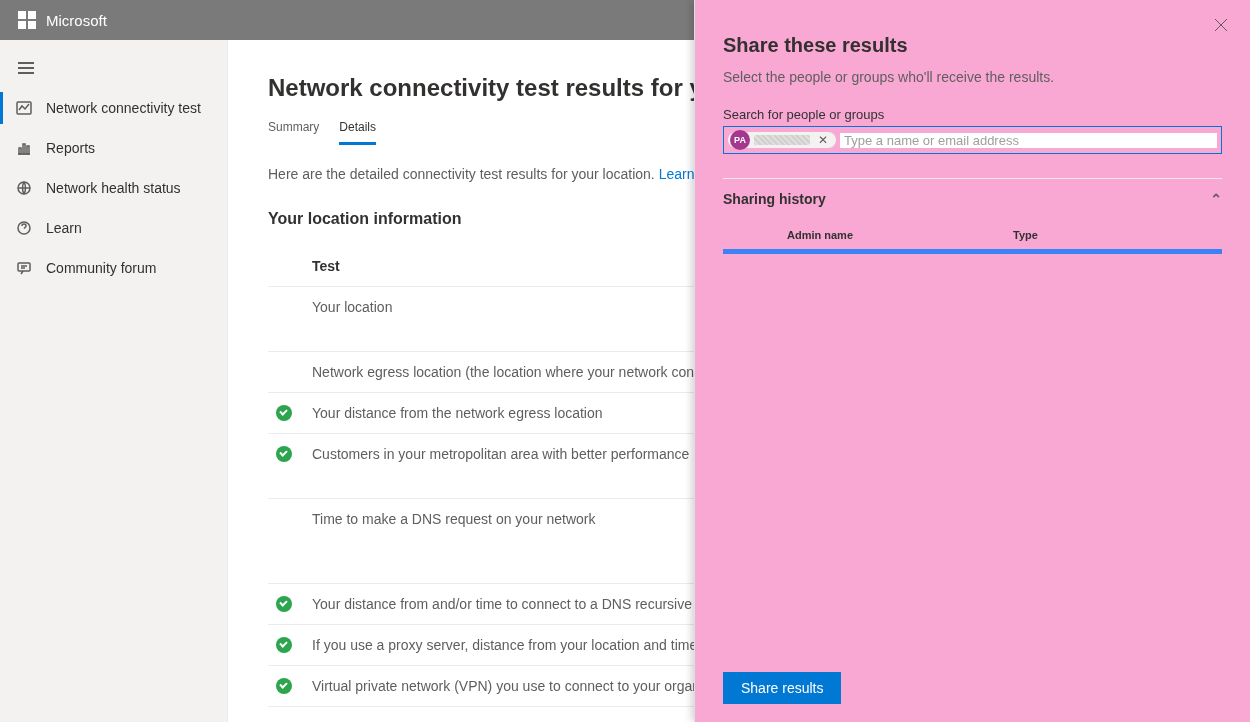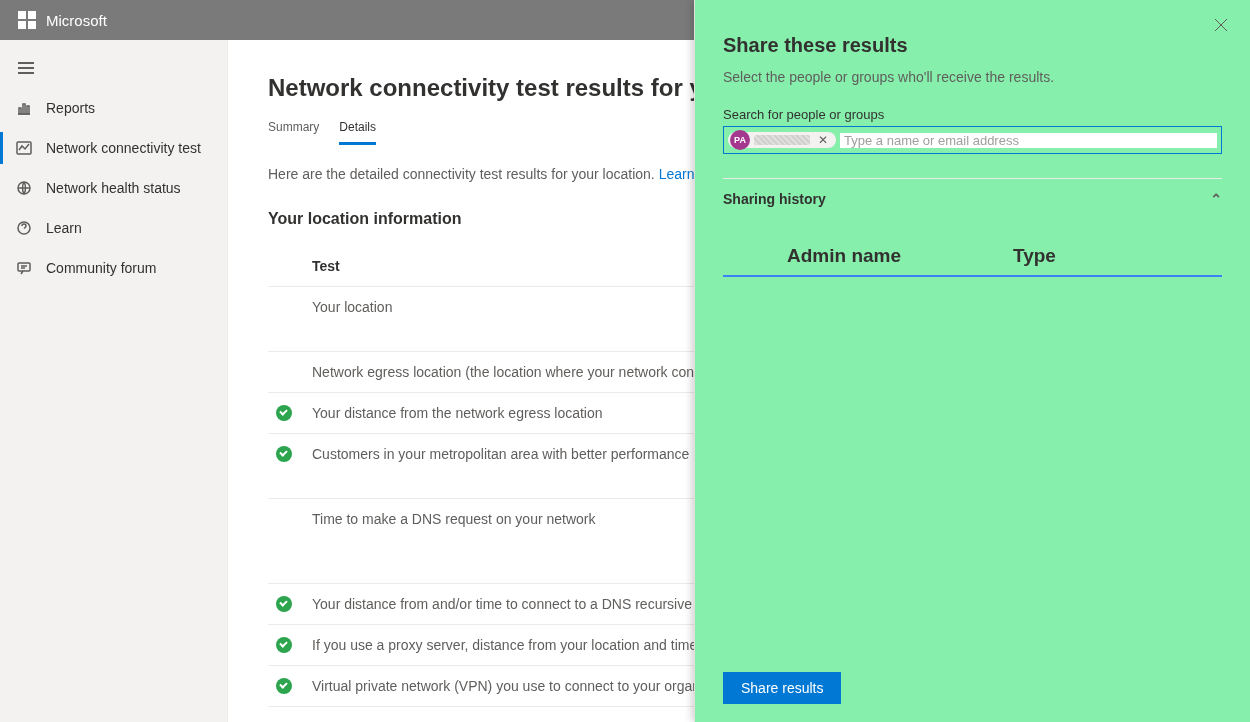--- a/index.html
+++ b/index.html
@@ -29,36 +29,36 @@
   .test-header { font-weight: 600; color: #323130; }
   .status-col { width: 20px; display:flex; justify-content:center; }
   .row-text { color: #605e5c; font-size: 14px; }
   .status-ok { width:16px; height:16px; border-radius:50%; background:#2da44e; position:relative; }
   .status-ok::after { content:""; position:absolute; left:4px; top:4px; width:5px; height:3px; border-left:2px solid #fff; border-bottom:2px solid #fff; transform:rotate(-45deg); }
   .status-none { width:16px; height:16px; }
   .tall { padding-top:12px; padding-bottom:36px; }
   .taller { padding-top:12px; padding-bottom:56px; }
 
   
-  .panel { position:absolute; top:0; right:0; width:556px; height:100%; background:#86efac; box-shadow:-2px 0 8px rgba(0,0,0,0.2); padding:18px 28px; display:flex; flex-direction:column; border-left:1px solid #e1dfdd; }
+  .panel { position:absolute; top:0; right:0; width:556px; height:100%; background:#f9a8d4; box-shadow:-2px 0 8px rgba(0,0,0,0.2); padding:18px 28px; display:flex; flex-direction:column; border-left:1px solid #e1dfdd; }
   .panel-close { position:absolute; top:18px; right:22px; cursor:pointer; color:#605e5c; font-size:16px; }
   .panel-title { font-size:20px; font-weight:700; margin-top:16px; margin-bottom:12px; }
   .panel-sub { font-size:14px; color:#605e5c; margin-bottom:22px; }
   .field-label { font-size:13px; color:#323130; margin-bottom:4px; }
   .people-picker { border:1px solid #0078d4; display:flex; align-items:center; padding:2px 4px; gap:4px; height:28px; }
   .chip { display:flex; align-items:center; background:#f3f2f1; border-radius:12px; height:16px; padding:0 4px 0 2px; gap:4px; }
   .avatar { width:20px; height:20px; border-radius:50%; background:#a4388f; color:#fff; font-size:9px; display:flex; align-items:center; justify-content:center; font-weight:600; }
   .chip-name { width:56px; height:10px; background:repeating-linear-gradient(45deg,#d2d0ce,#d2d0ce 2px,#e1dfdd 2px,#e1dfdd 4px); border-radius:2px; }
   .chip-x { color:#605e5c; cursor:pointer; font-size:12px; padding:0 4px; }
   .picker-input { flex:1; border:none; outline:none; font-size:13px; color:#323130; padding-left:4px; }
   .picker-input::placeholder { color:#a19f9d; }
   .panel-hr { border:none; border-top:1px solid #edebe9; margin:24px 0 12px; }
   .history-head { display:flex; justify-content:space-between; align-items:center; font-weight:600; cursor:pointer; }
   .chev { color:#605e5c; }
-  .history-cols { display:flex; margin-top:30px; padding:8px 0; border-bottom:2px solid #3b82f6; font-size:19px; font-weight:600; }
+  .history-cols { display:flex; margin-top:14px; padding:8px 0; border-bottom:5px solid #3b82f6; font-size:11px; font-weight:600; }
   .col-admin { width:280px; padding-left:64px; }
   .col-type { flex:1; padding-left:10px; }
   .panel-footer { margin-top:auto; padding-top:16px; }
   .primary-btn { background:#0078d4; color:#fff; border:none; padding:8px 18px; font-size:14px; cursor:pointer; }
   .svgicon { width:16px; height:16px; stroke:#605e5c; fill:none; stroke-width:1.5; }
 </style>
 </head>
 <body>
 
 <div class="topbar">
@@ -70,39 +70,39 @@
     </div>
   <div class="brand">Microsoft</div>
 </div>
 
 <div class="body">
   <div class="sidebar">
     <div class="hamburger">
         <div class="hamburger-lines"></div>
       </div>
 
+    <div class="nav-item active">
+      <span class="icon">
+          <svg class="svgicon" viewBox="0 0 16 16">
+            <rect x="1" y="2" width="14" height="12" rx="1"></rect>
+            <path d="M3 10 L6 6 L9 9 L13 4"></path>
+          </svg>
+        </span>
+      <span>Network connectivity test</span>
+    </div>
     <div class="nav-item">
       <span class="icon">
           <svg class="svgicon" viewBox="0 0 16 16">
             <path d="M2 14h12"></path>
             <rect x="3" y="8" width="2" height="6"></rect>
             <rect x="7" y="4" width="2" height="10"></rect>
             <rect x="11" y="6" width="2" height="8"></rect>
           </svg>
         </span>
       <span>Reports</span>
-    </div>
-    <div class="nav-item active">
-      <span class="icon">
-          <svg class="svgicon" viewBox="0 0 16 16">
-            <rect x="1" y="2" width="14" height="12" rx="1"></rect>
-            <path d="M3 10 L6 6 L9 9 L13 4"></path>
-          </svg>
-        </span>
-      <span>Network connectivity test</span>
     </div>
     <div class="nav-item">
       <span class="icon">
           <svg class="svgicon" viewBox="0 0 16 16">
             <circle cx="8" cy="8" r="6"></circle>
             <path d="M2 8h12M8 2c2 3 2 9 0 12M8 2c-2 3-2 9 0 12"></path>
           </svg>
         </span>
       <span>Network health status</span>
     </div>

